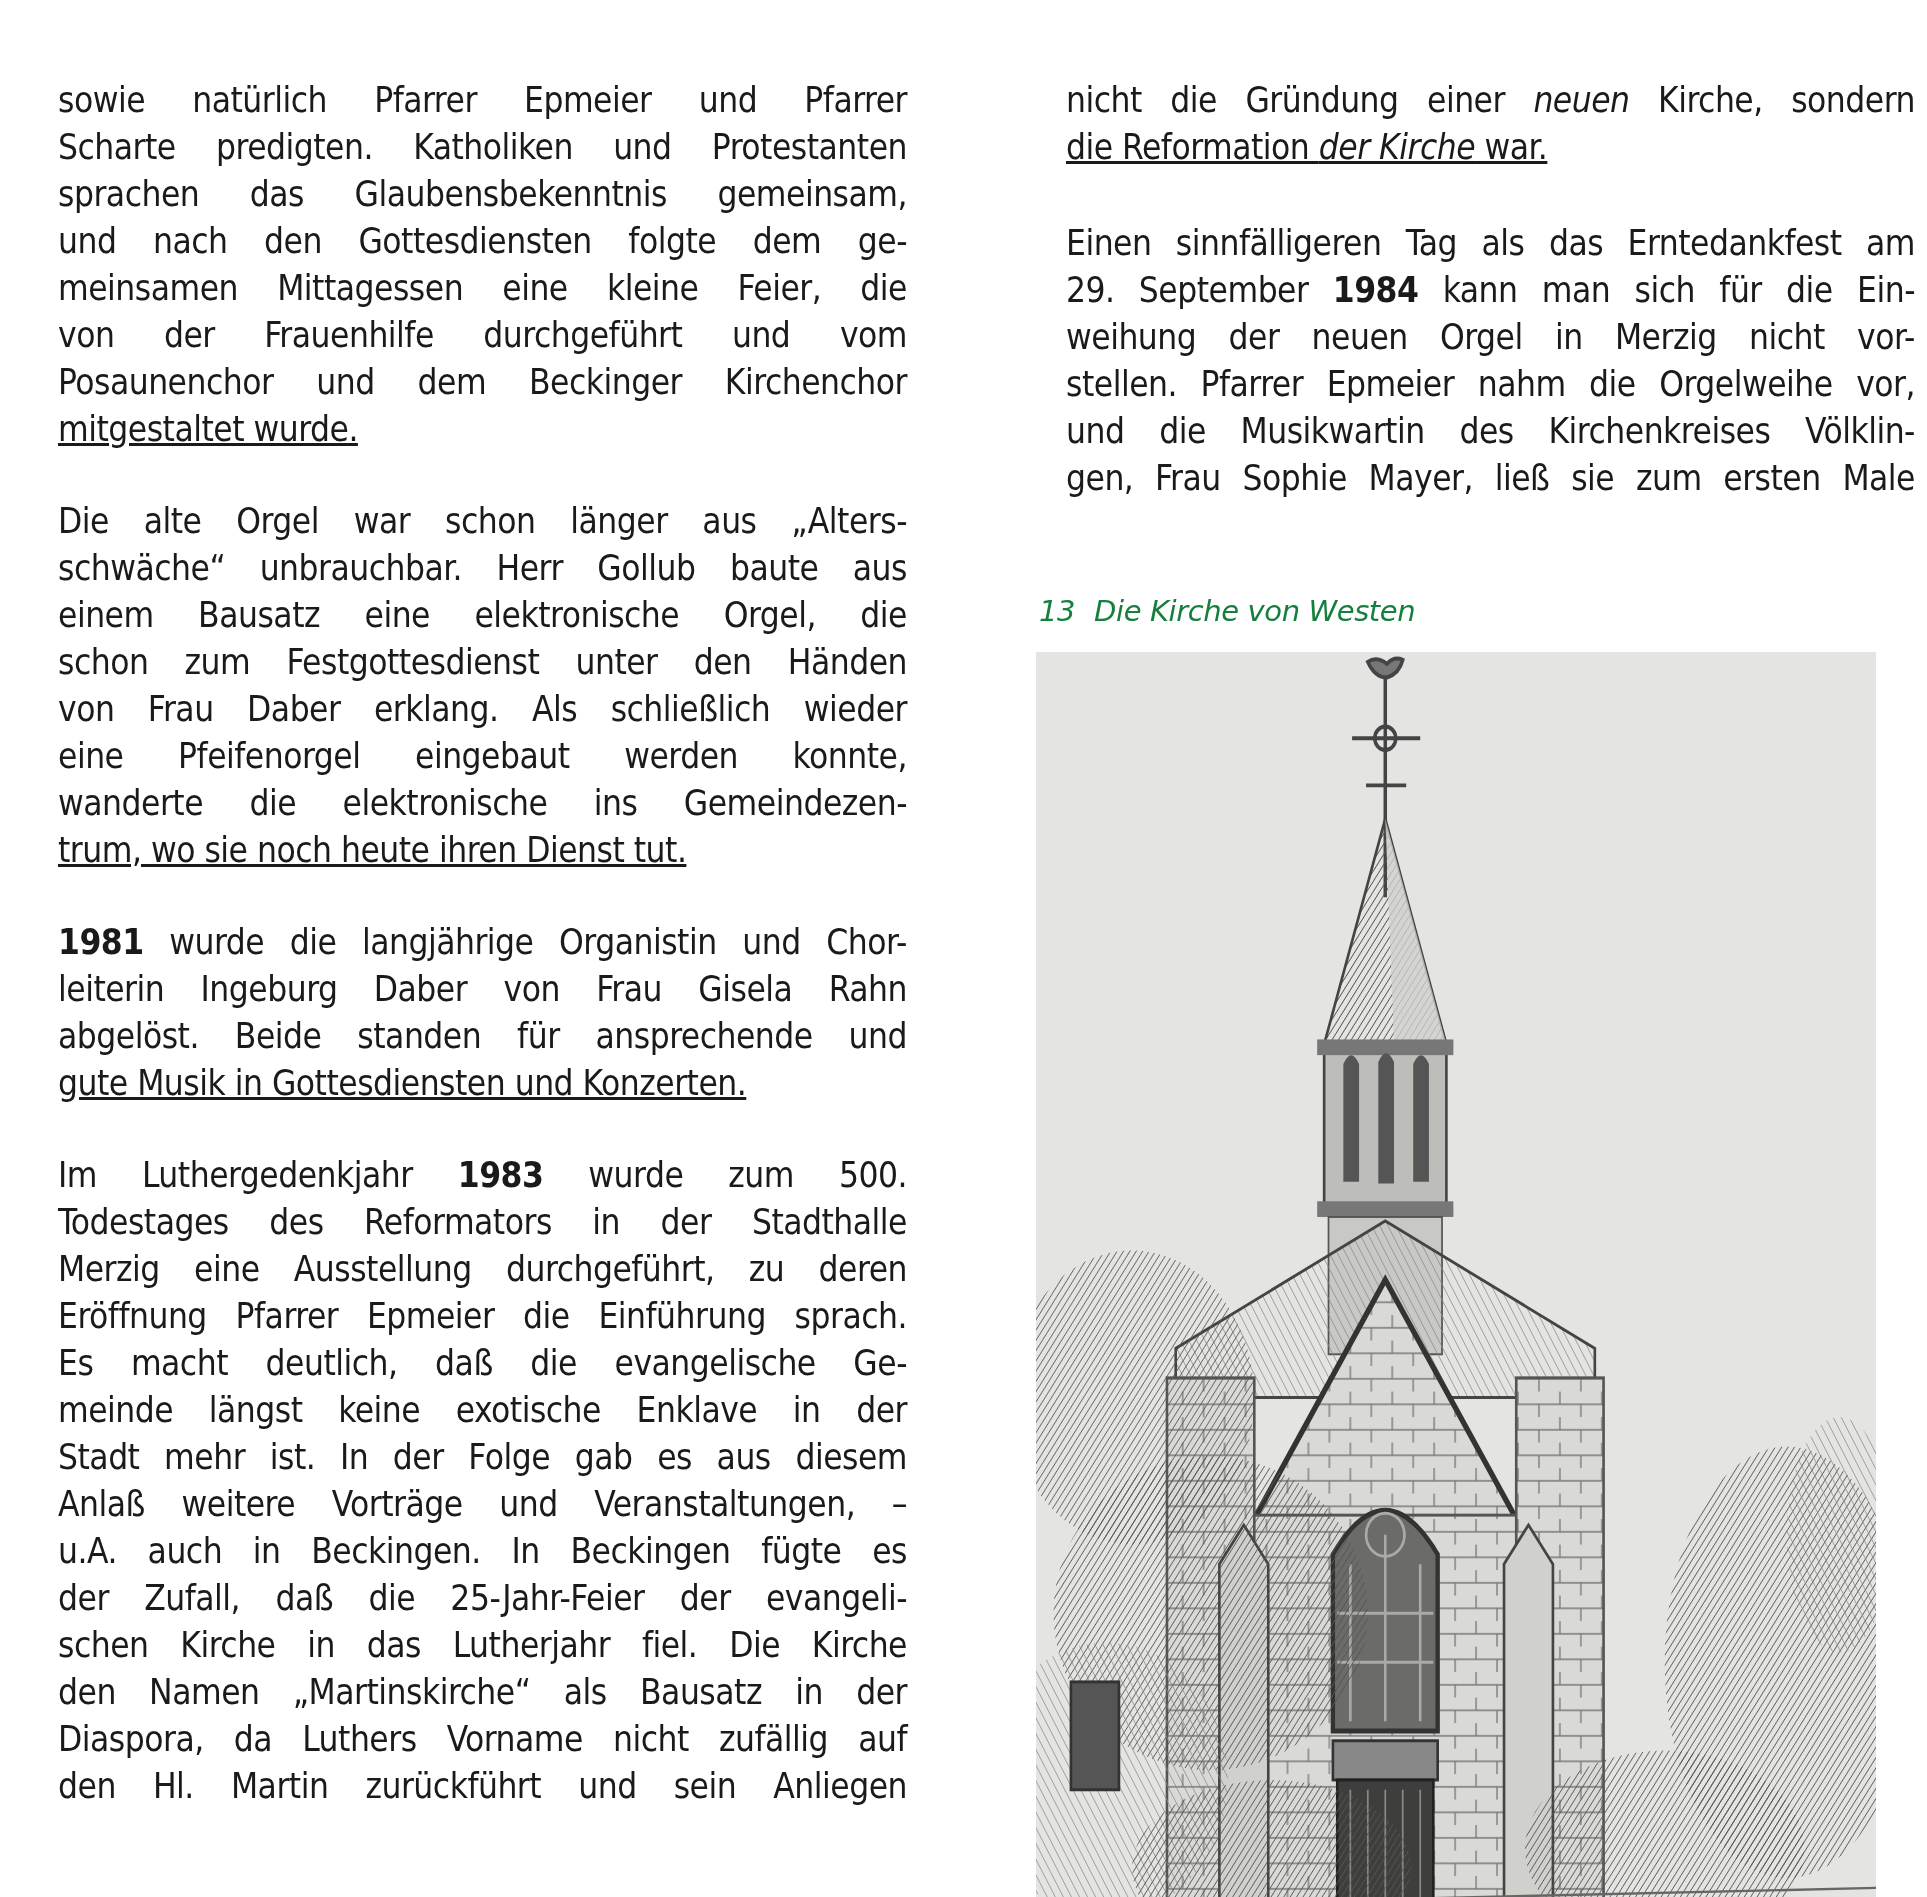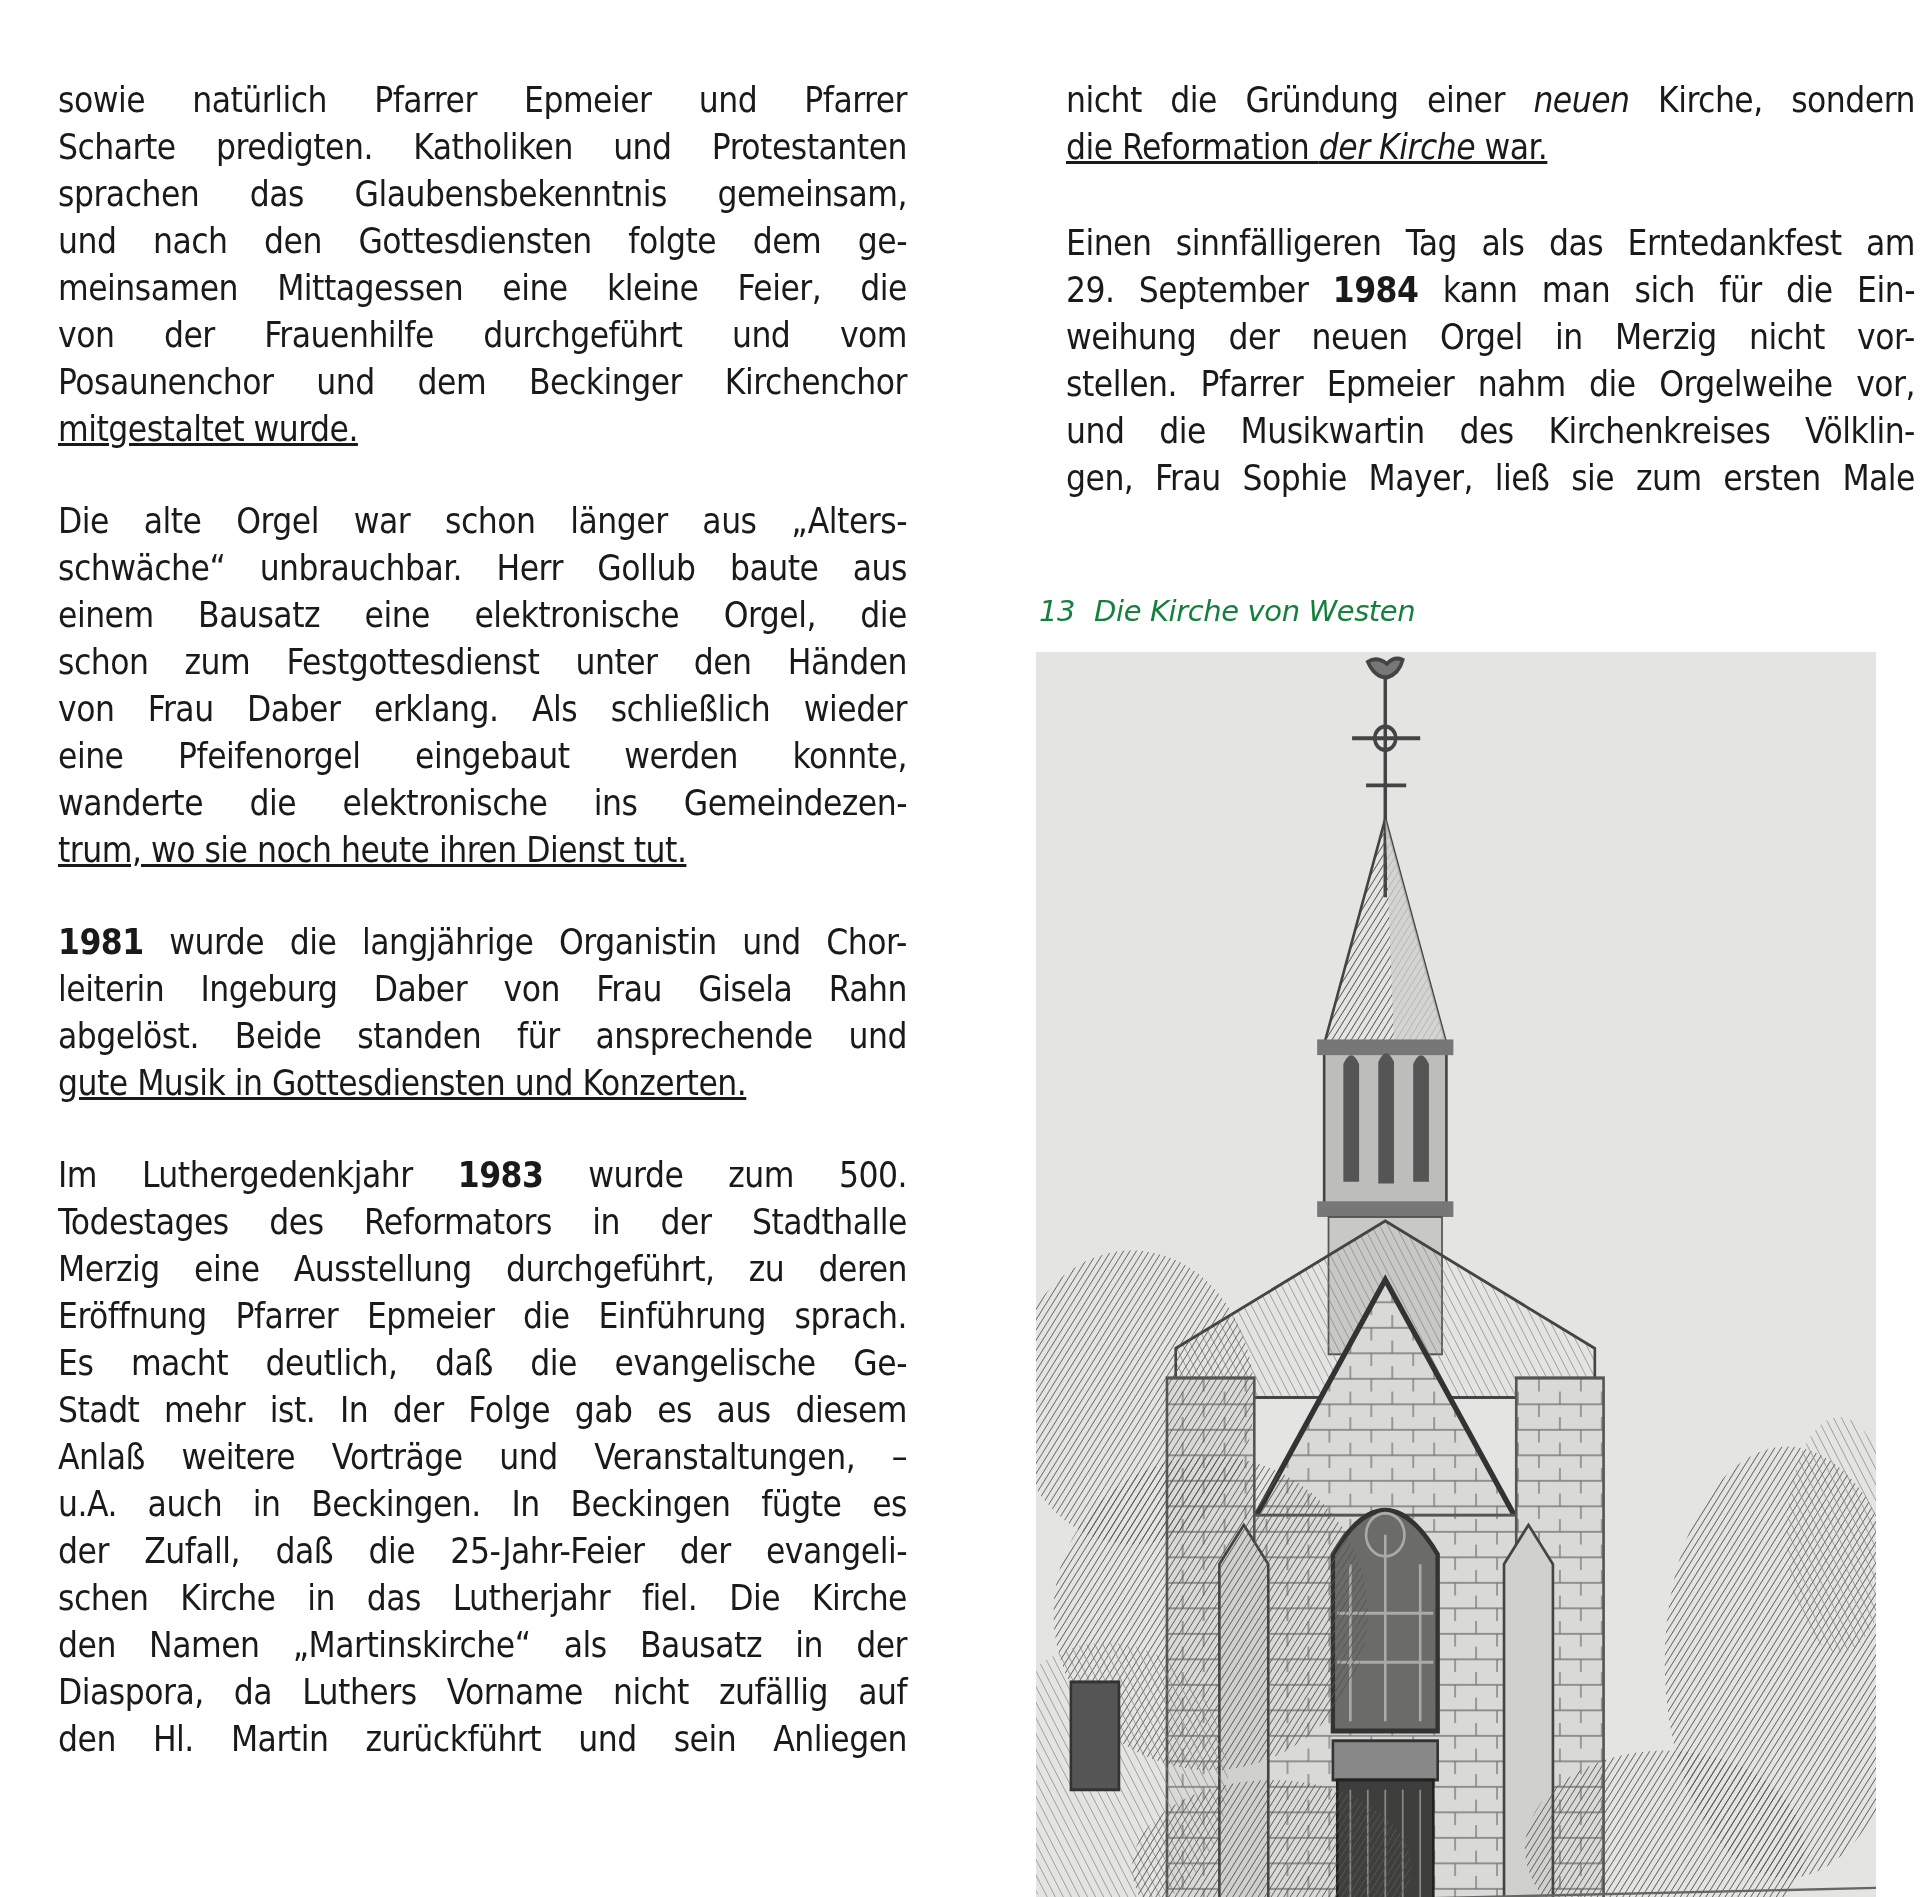--- a/index.html
+++ b/index.html
@@ -51,20 +51,21 @@
       <span class="line"><span>leiterin Ingeburg Daber von Frau Gisela Rahn</span></span>
       <span class="line"><span>abgelöst. Beide standen für ansprechende und</span></span>
       <span class="line last"><span>gute Musik in Gottesdiensten und Konzerten.</span></span>
     </p>
     <p class="para">
       <span class="line"><span>Im Luthergedenkjahr </span><span class="b">1983</span><span> wurde zum 500.</span></span>
       <span class="line"><span>Todestages des Reformators in der Stadthalle</span></span>
       <span class="line"><span>Merzig eine Ausstellung durchgeführt, zu deren</span></span>
       <span class="line"><span>Eröffnung Pfarrer Epmeier die Einführung sprach.</span></span>
       <span class="line"><span>Es macht deutlich, daß die evangelische Ge-</span></span>
+      <span class="line"><span>meinde längst keine exotische Enklave in der</span></span>
       <span class="line"><span>Stadt mehr ist. In der Folge gab es aus diesem</span></span>
       <span class="line"><span>Anlaß weitere Vorträge und Veranstaltungen, –</span></span>
       <span class="line"><span>u.A. auch in Beckingen. In Beckingen fügte es</span></span>
       <span class="line"><span>der Zufall, daß die 25-Jahr-Feier der evangeli-</span></span>
       <span class="line"><span>schen Kirche in das Lutherjahr fiel. Die Kirche</span></span>
       <span class="line"><span>den Namen „Martinskirche“ als Bausatz in der</span></span>
       <span class="line"><span>Diaspora, da Luthers Vorname nicht zufällig auf</span></span>
       <span class="line"><span>den Hl. Martin zurückführt und sein Anliegen</span></span>
     </p>
   </div>

